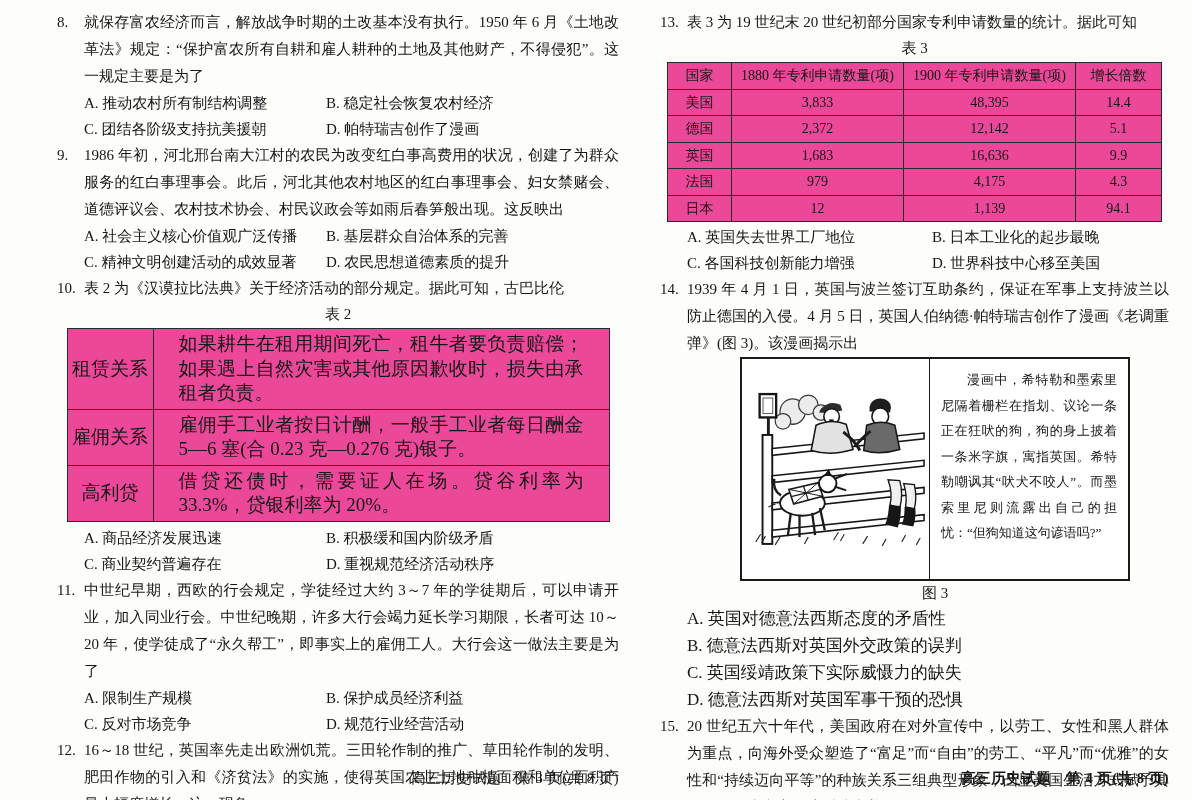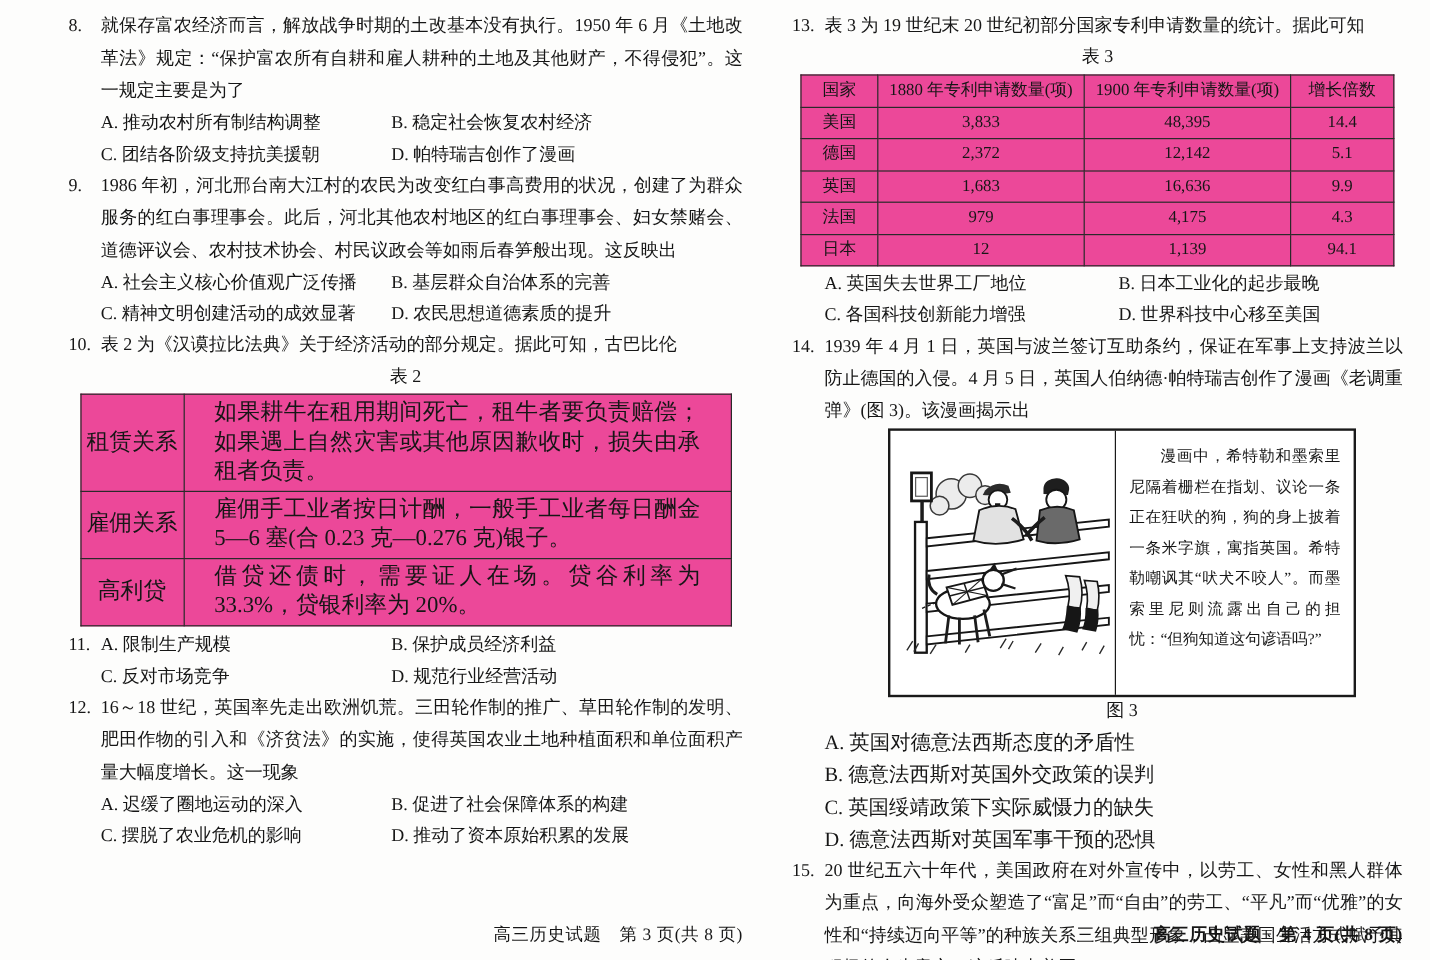--- a/index.html
+++ b/index.html
@@ -83,23 +83,31 @@
     <tr>
       <td class="lbl">雇佣关系</td>
       <td>雇佣手工业者按日计酬，一般手工业者每日酬金 5—6 塞(合 0.23 克—0.276 克)银子。</td>
     </tr>
     <tr>
       <td class="lbl">高利贷</td>
       <td>借贷还债时，需要证人在场。贷谷利率为 33.3%，贷银利率为 20%。</td>
     </tr>
   </tbody>
     </table>
-
-  <div class="q">
-    <span class="qnum">11.</span>
+  <div class="q">
+    <div class="opts">
+      <span>A. 商品经济发展迅速</span>
+      <span>B. 积极缓和国内阶级矛盾</span>
+      <span>C. 商业契约普遍存在</span>
+      <span>D. 重视规范经济活动秩序</span>
+    </div>
+  </div>
+
+  <div class="q">
+    <span class="qnum">11.</span><span>中世纪早期，西欧的行会规定，学徒经过大约 3～7 年的学徒期后，可以申请开业，加入同业行会。中世纪晚期，许多大行会竭力延长学习期限，长者可达 10～20 年，使学徒成了“永久帮工”，即事实上的雇佣工人。大行会这一做法主要是为了</span>
     <div class="opts">
       <span>A. 限制生产规模</span>
       <span>B. 保护成员经济利益</span>
       <span>C. 反对市场竞争</span>
       <span>D. 规范行业经营活动</span>
     </div>
   </div>
 
   <div class="q">
     <span class="qnum">12.</span><span>16～18 世纪，英国率先走出欧洲饥荒。三田轮作制的推广、草田轮作制的发明、肥田作物的引入和《济贫法》的实施，使得英国农业土地种植面积和单位面积产量大幅度增长。这一现象</span>

